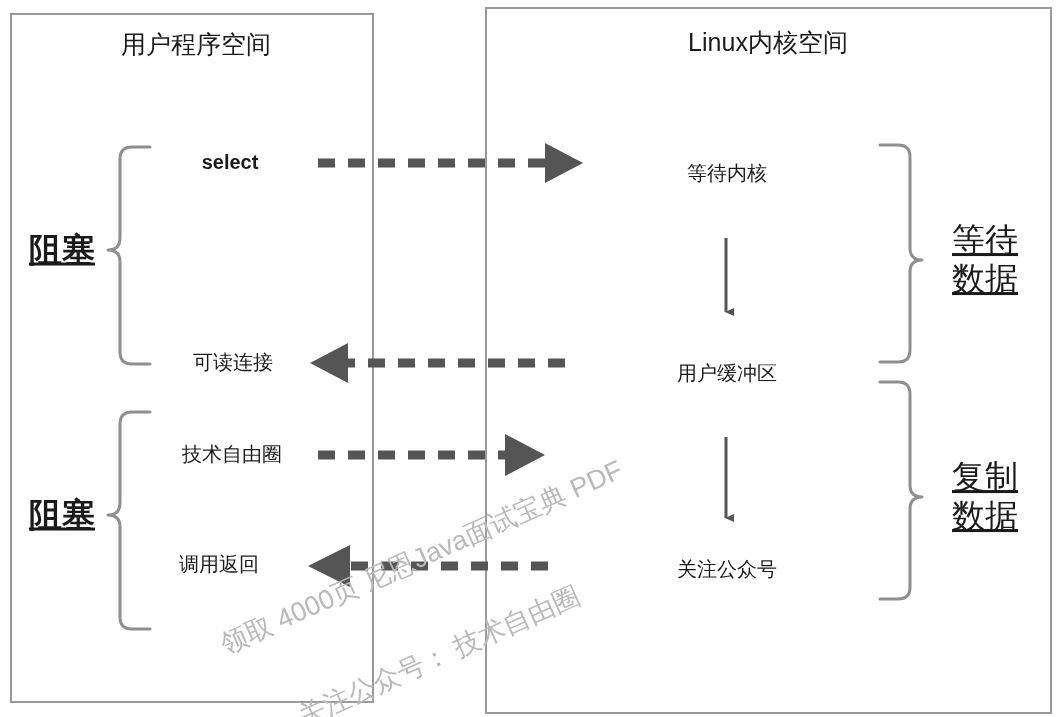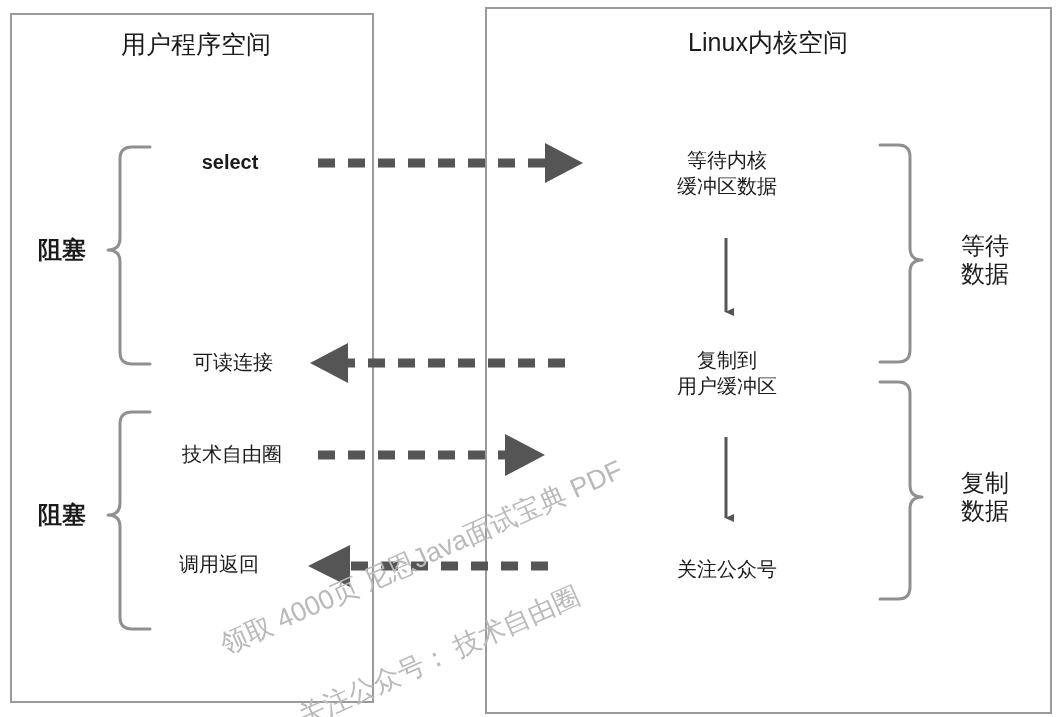--- a/index.html
+++ b/index.html
@@ -50,24 +50,25 @@
   }
   .step {
     font-size: 20px;
     font-weight: 400;
     transform: translate(-50%, -50%);
     text-align: center;
   }
   .step.bold { font-weight: 700; }
   .step.two-line { line-height: 1.32; }
   .brace-label {
-    font-size: 24px;
+    font-size: 33px;
     font-weight: 700;
     transform: translate(-50%, -50%);
     text-align: left;
+    text-decoration: underline;
   }
   .brace-label.normal { font-weight: 400; }
   svg.overlay {
     position: absolute;
     left: 0;
     top: 0;
     width: 1064px;
     height: 717px;
     pointer-events: none;
   }
@@ -105,24 +106,22 @@
   <div class="lbl step bold" style="left:230px; top:163px;">select</div>
   <div class="lbl step" style="left:233px; top:363px;">可读连接</div>
   <div class="lbl step" style="left:232px; top:455px;">技术自由圈</div>
   <div class="lbl step" style="left:219px; top:565px;">调用返回</div>
 
   <div class="lbl brace-label" style="left:62px; top:250px;">阻塞</div>
   <div class="lbl brace-label" style="left:62px; top:515px;">阻塞</div>
 
   <div class="lbl step two-line" style="left:727px; top:173px;">
     <div>等待内核</div>
-    <div>缓冲区数据</div>
   </div>
   <div class="lbl step two-line" style="left:727px; top:373px;">
-    <div>复制到</div>
     <div>用户缓冲区</div>
   </div>
   <div class="lbl step" style="left:727px; top:570px;">关注公众号</div>
 
   <div class="lbl brace-label normal two-line" style="left:985px; top:260px;">
     <div>等待</div>
     <div>数据</div>
   </div>
   <div class="lbl brace-label normal two-line" style="left:985px; top:497px;">
     <div>复制</div>

